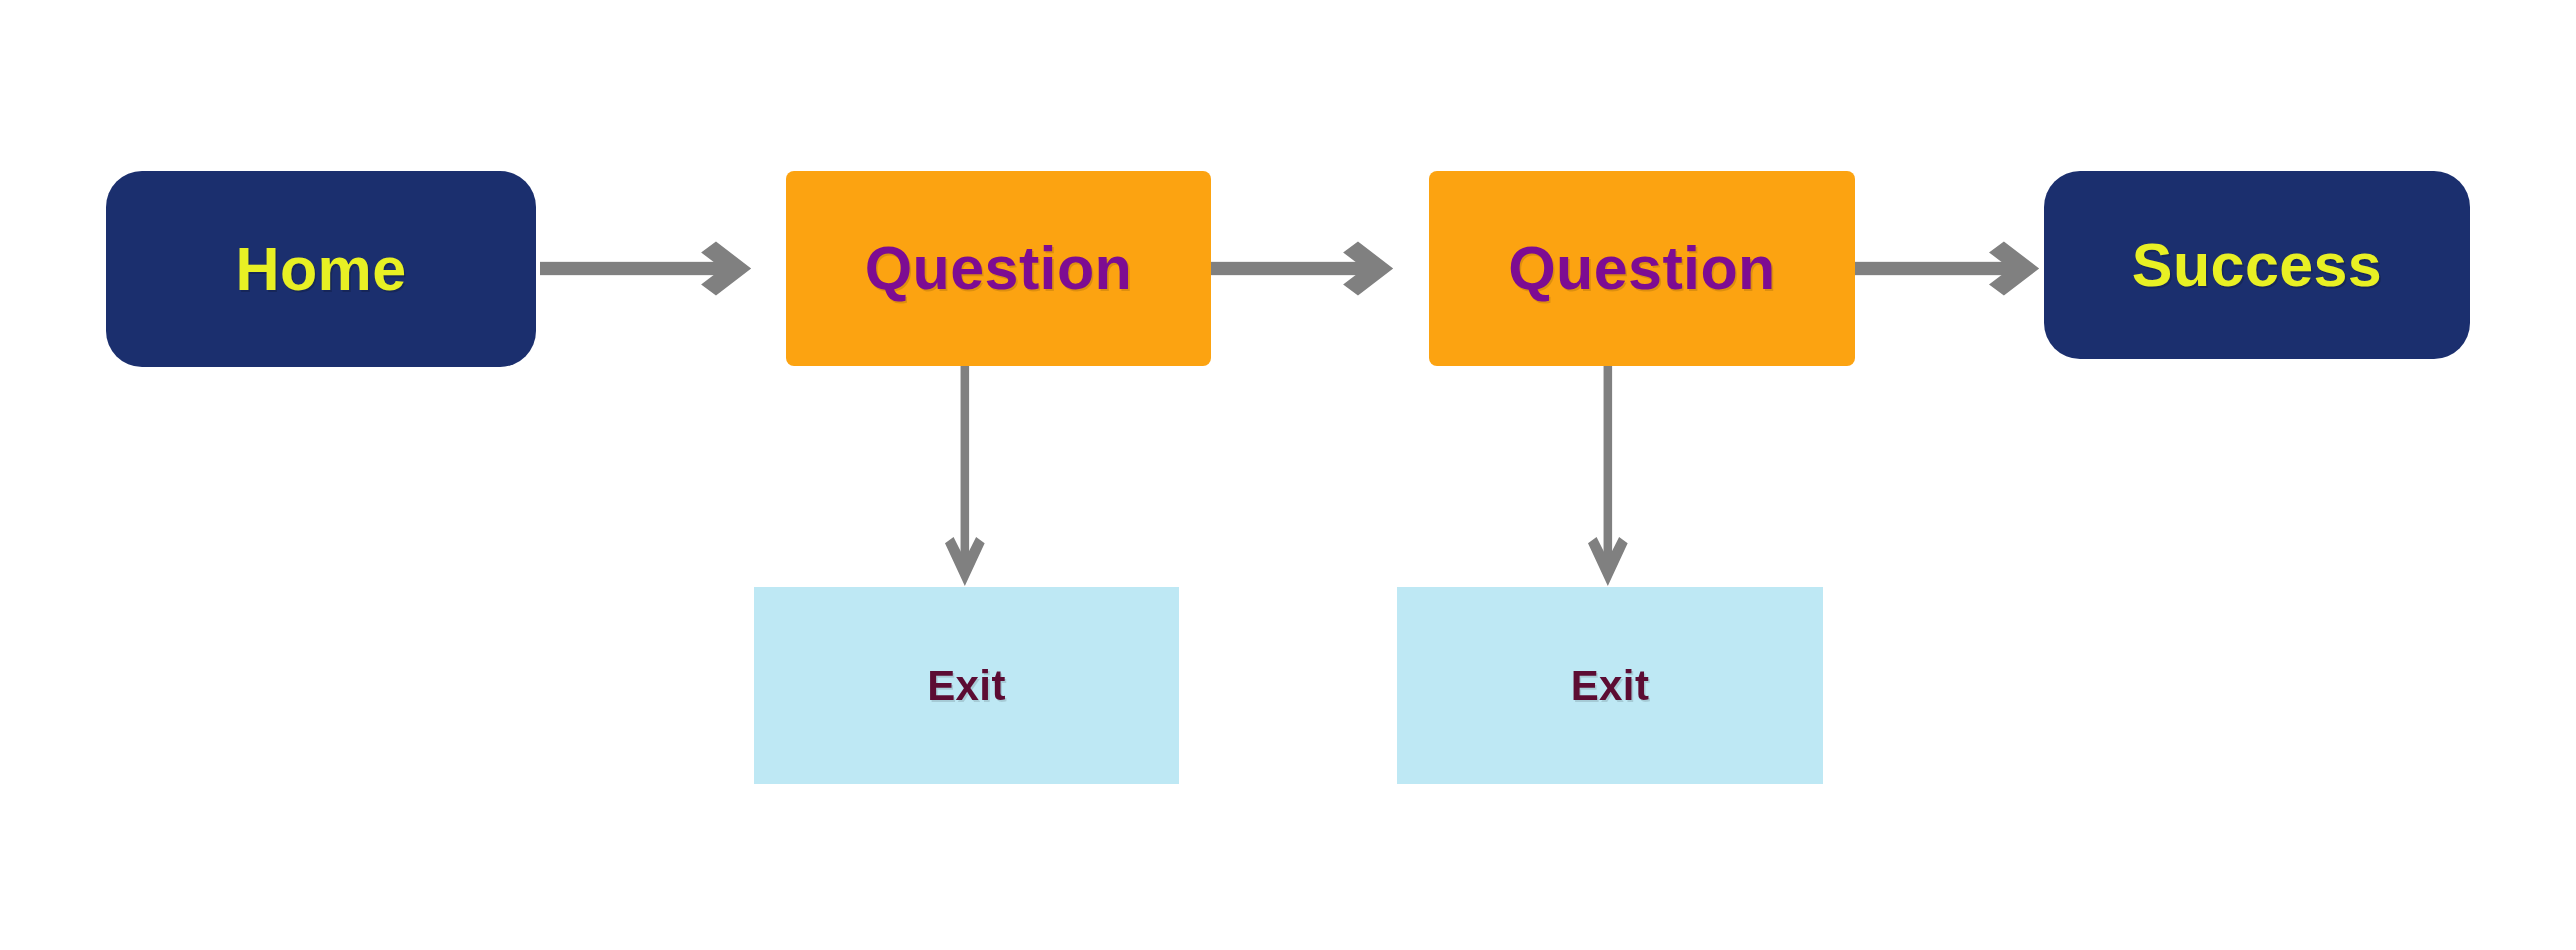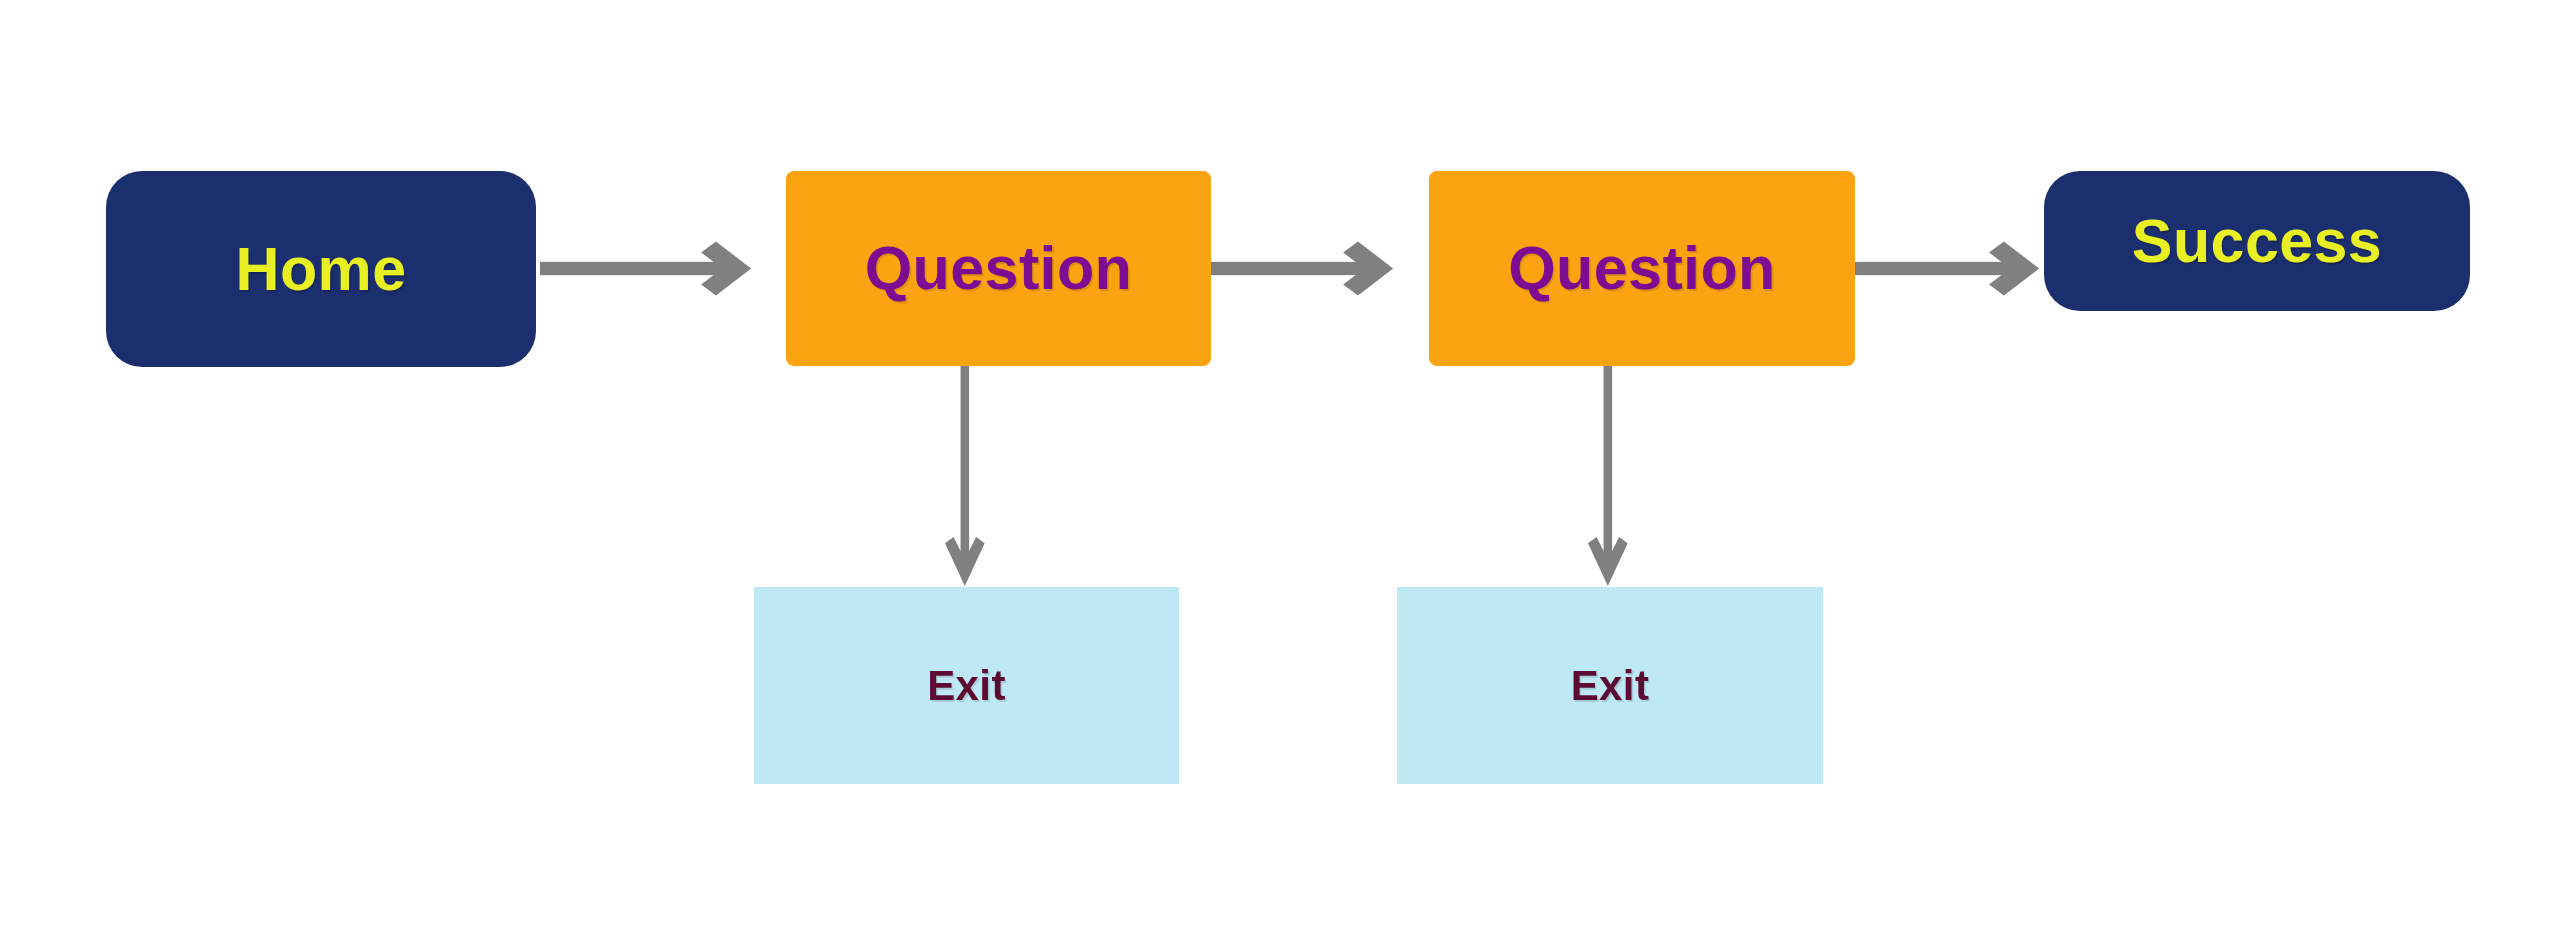--- a/index.html
+++ b/index.html
@@ -117,21 +117,21 @@
   </div>
 
   <div class="node process" style="left:754px; top:171px; width:425px; height:195px;">
     <span class="node-label">Question</span>
   </div>
 
   <div class="node process" style="left:1397px; top:171px; width:426px; height:195px;">
     <span class="node-label">Question</span>
   </div>
 
-  <div class="node terminal" style="left:2044px; top:171px; width:426px; height:140px;">
+  <div class="node terminal" style="left:2044px; top:171px; width:426px; height:188px;">
     <span class="node-label">Success</span>
   </div>
 
   <div class="node exit" style="left:754px; top:587px; width:425px; height:197px;">
     <span class="node-label">Exit</span>
   </div>
 
   <div class="node exit" style="left:1397px; top:587px; width:426px; height:197px;">
     <span class="node-label">Exit</span>
   </div>

